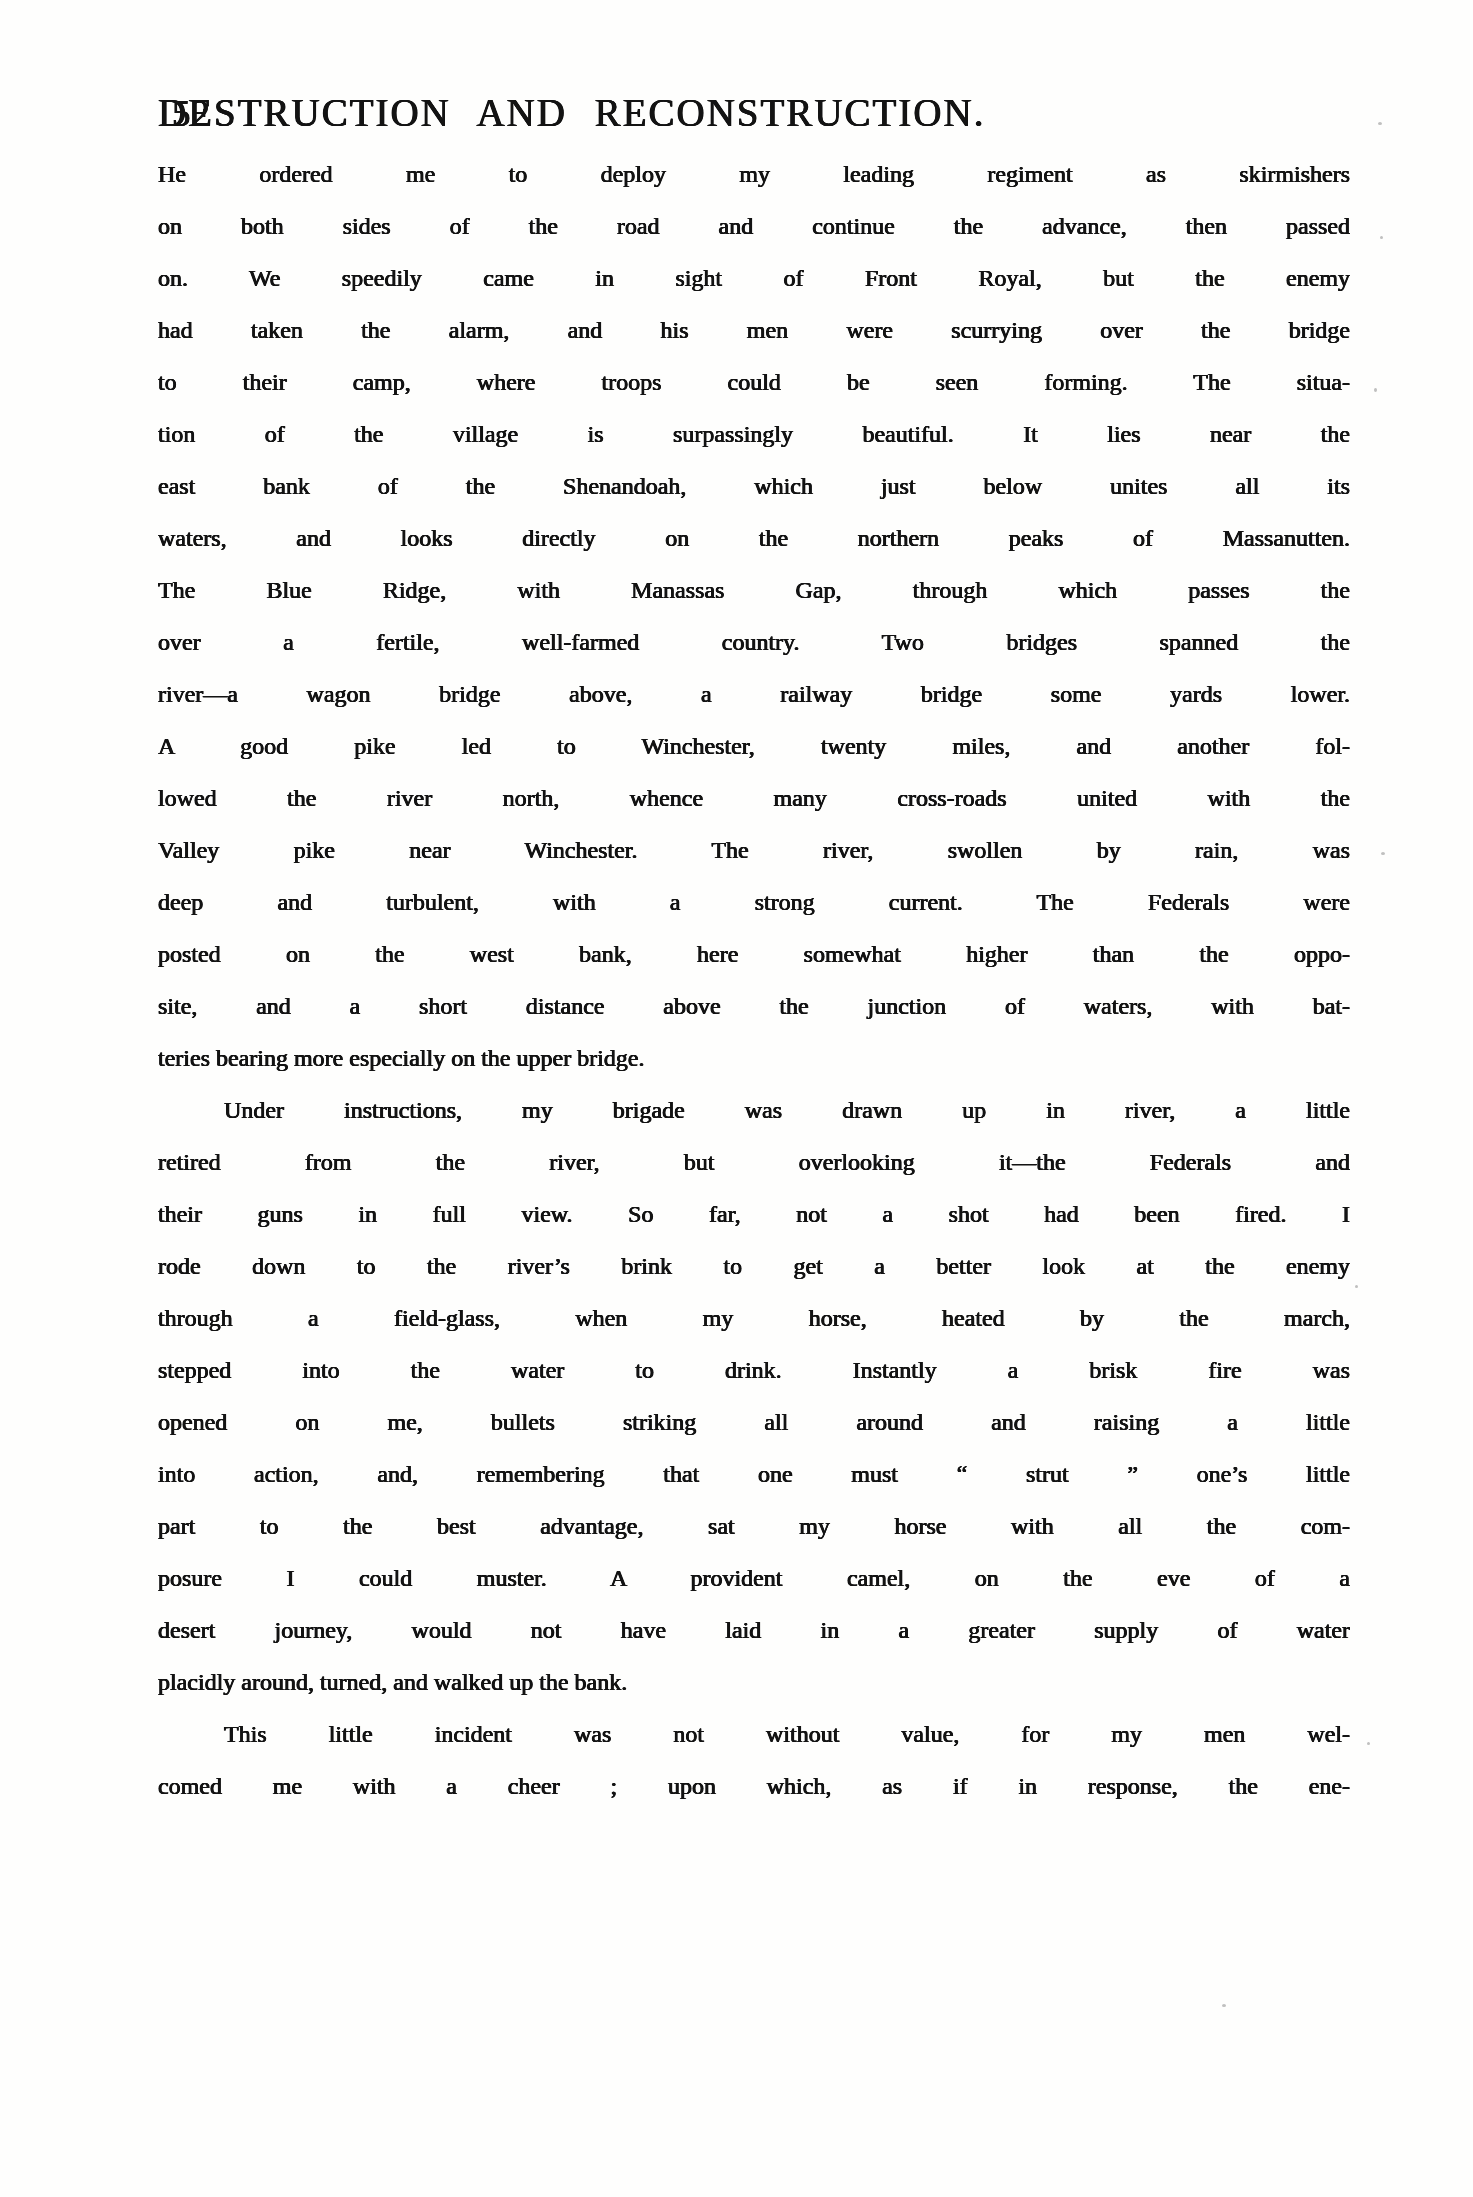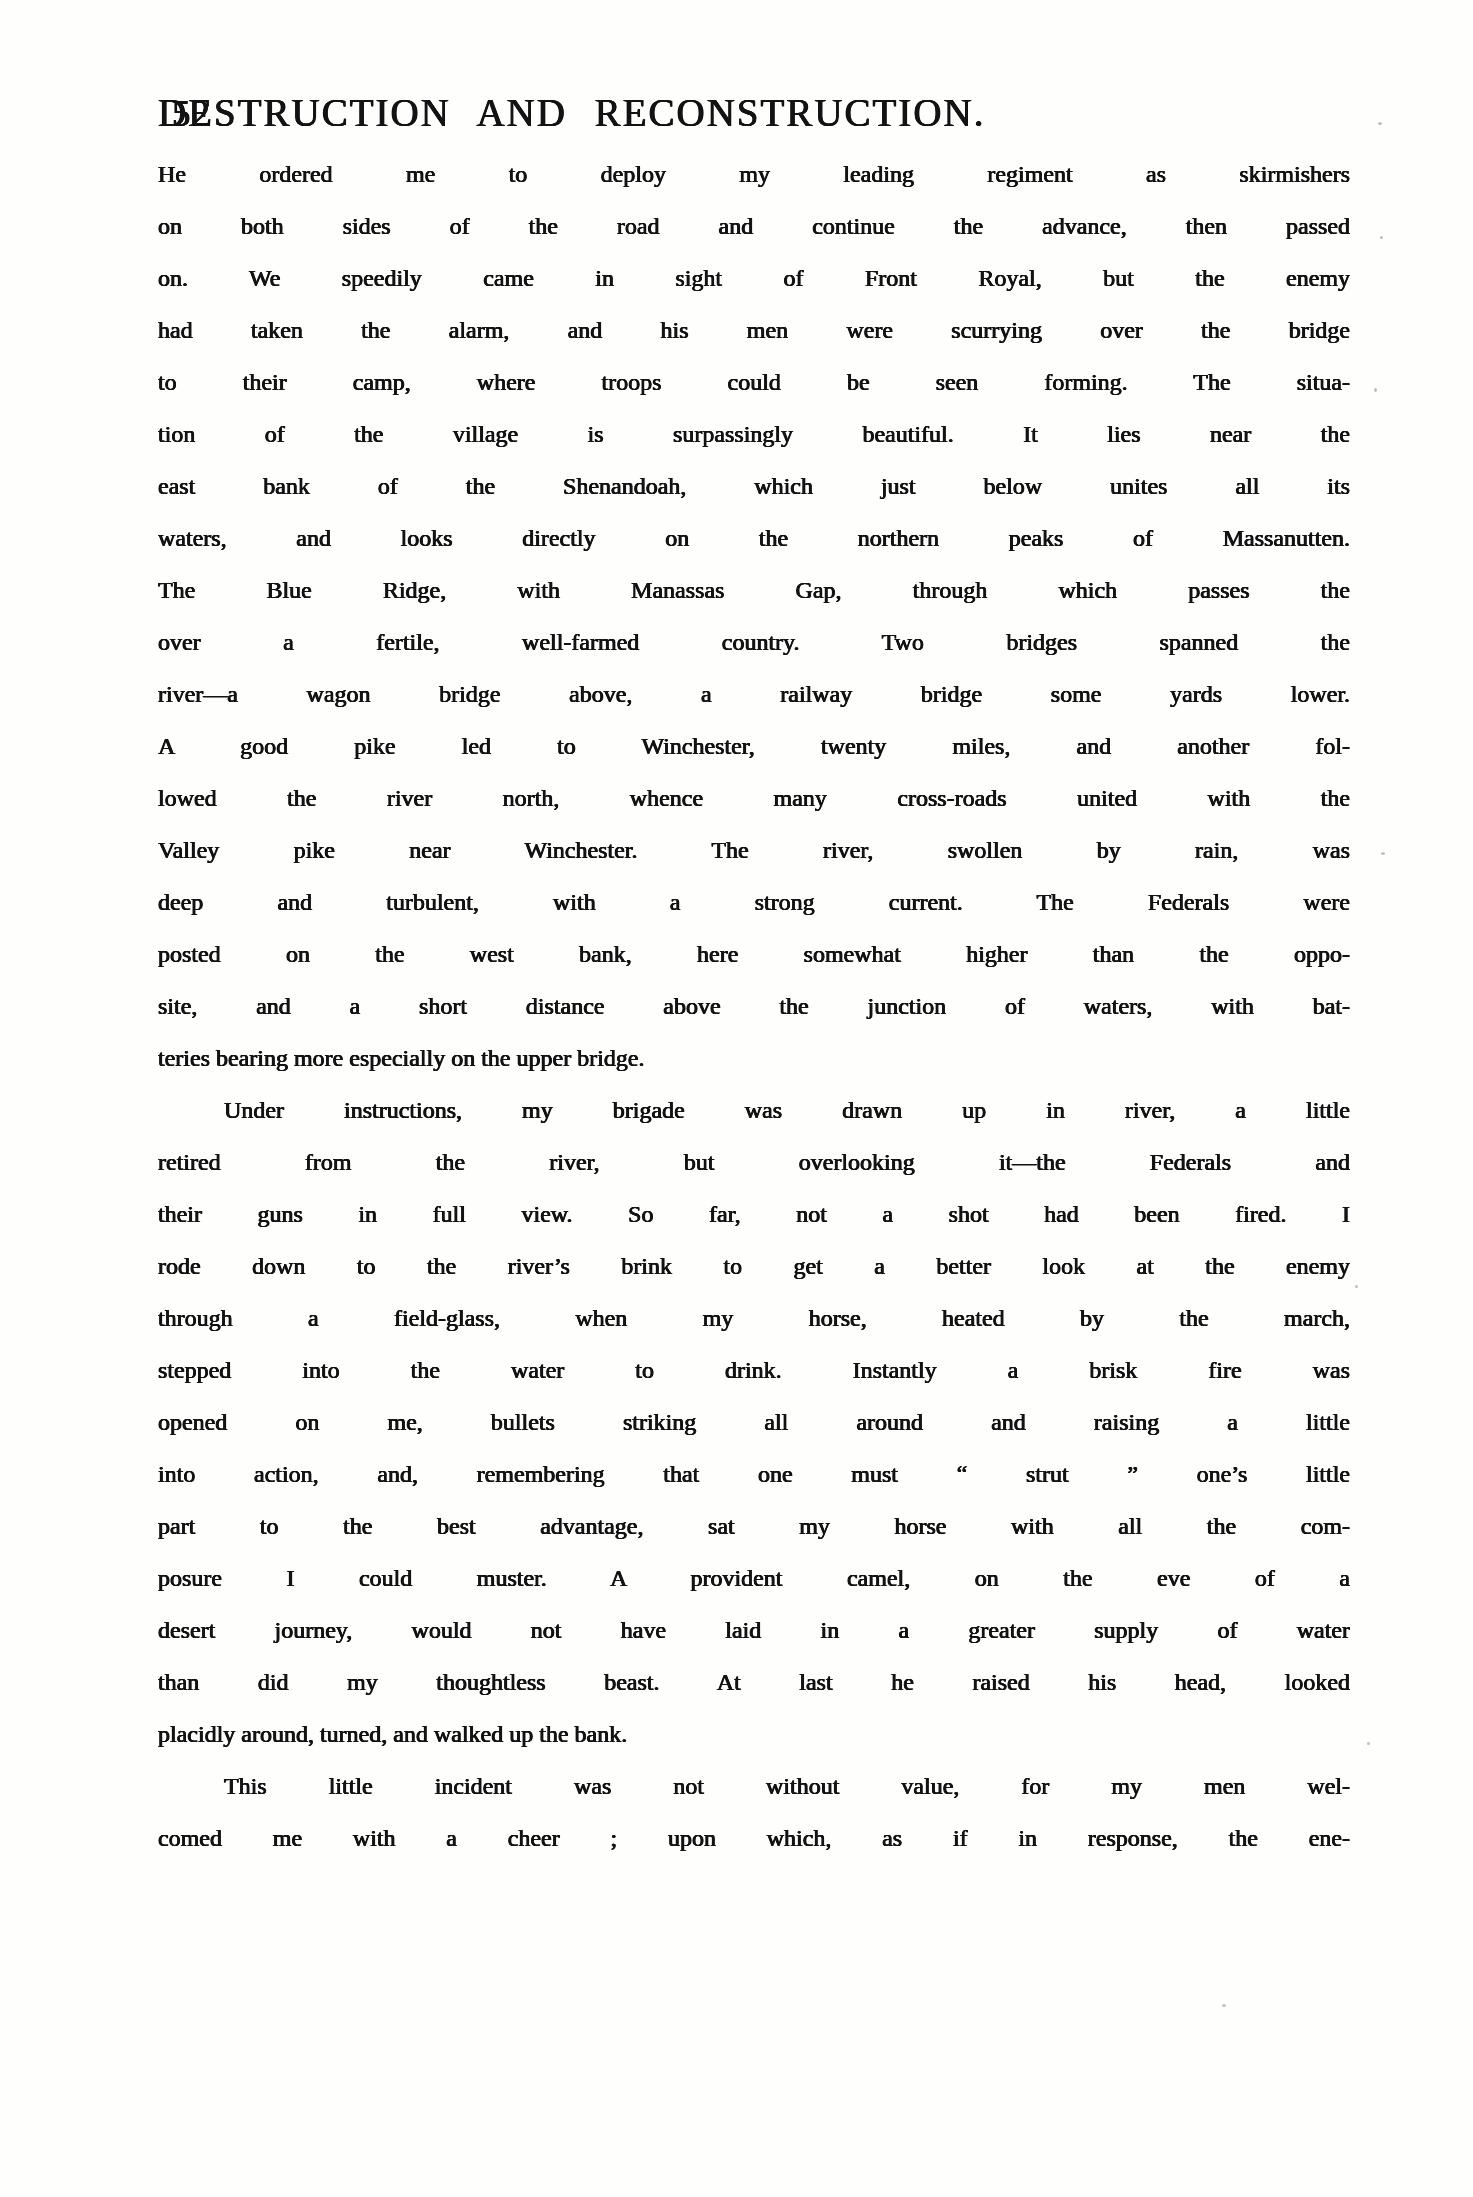--- a/index.html
+++ b/index.html
@@ -106,21 +106,20 @@
         <div class="line ink">retired from the river, but overlooking it—the Federals and</div>
         <div class="line ink">their guns in full view.  So far, not a shot had been fired.  I</div>
         <div class="line ink">rode down to the river’s brink to get a better look at the enemy</div>
         <div class="line ink">through a field-glass, when my horse, heated by the march,</div>
         <div class="line ink">stepped into the water to drink.  Instantly a brisk fire was</div>
         <div class="line ink">opened on me, bullets striking all around and raising a little</div>
         <div class="line ink">into action, and, remembering that one must “ strut ” one’s little</div>
         <div class="line ink">part to the best advantage, sat my horse with all the com-</div>
         <div class="line ink">posure I could muster.  A provident camel, on the eve of a</div>
         <div class="line ink">desert journey, would not have laid in a greater supply of water</div>
-        <div class="line ink">than did my thoughtless beast.  At last he raised his head, looked</div>
         <div class="line ink flush-left">placidly around, turned, and walked up the bank.</div>
       </div>
       <div class="para">
         <div class="line ink indent">This little incident was not without value, for my men wel-</div>
         <div class="line ink">comed me with a cheer ; upon which, as if in response, the ene-</div>
       </div>
     </div>
 <div class="speck" style="left: 1378px; top: 122px; width: 4px; height: 3px;"></div>
     <div class="speck" style="left: 1380px; top: 236px; width: 3px; height: 3px;"></div>
     <div class="speck" style="left: 1374px; top: 388px; width: 3px; height: 4px;"></div>

